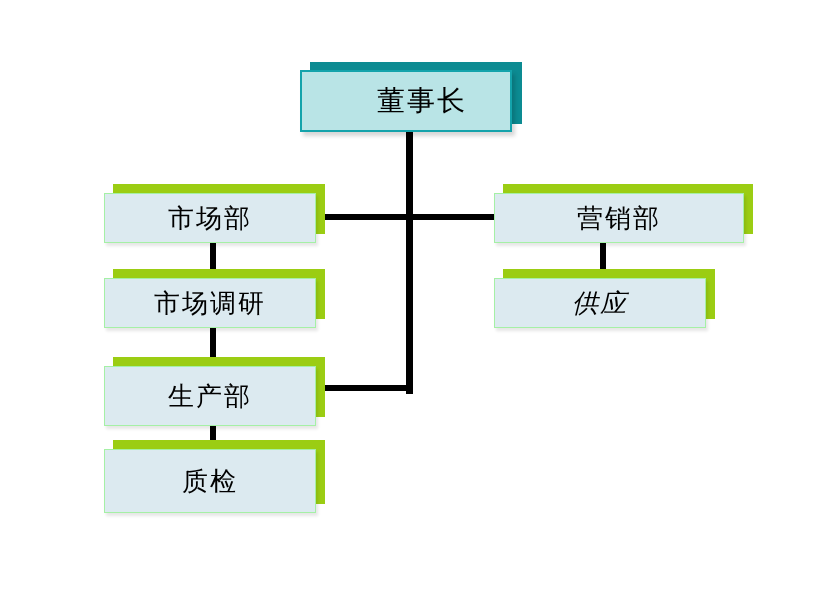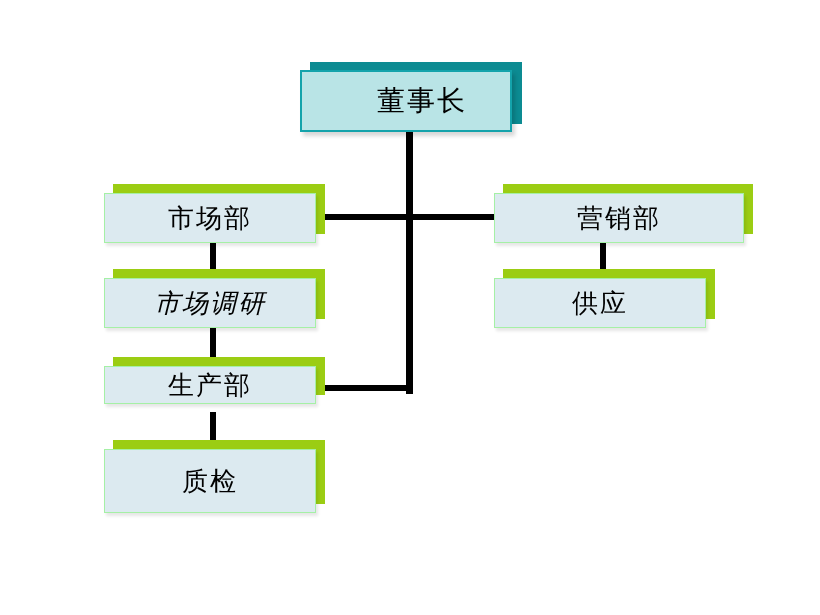--- a/index.html
+++ b/index.html
@@ -106,44 +106,44 @@
         <div class="face">
           <span class="label">董事长</span>
         </div>
       </div>
       <div class="node node-dept" style="left: 104px; top: 193px; width: 212px; height: 50px;">
         <div class="shadow"></div>
         <div class="face">
           <span class="label">市场部</span>
         </div>
       </div>
-      <div class="node node-dept" style="left: 104px; top: 278px; width: 212px; height: 50px; font-style: italic;">
+      <div class="node node-dept" style="left: 104px; top: 278px; width: 212px; height: 50px;">
         <div class="shadow"></div>
         <div class="face">
           <span class="label">市场调研</span>
         </div>
       </div>
-      <div class="node node-dept" style="left: 104px; top: 366px; width: 212px; height: 38px;">
+      <div class="node node-dept" style="left: 104px; top: 366px; width: 212px; height: 60px;">
         <div class="shadow"></div>
         <div class="face">
           <span class="label">生产部</span>
         </div>
       </div>
       <div class="node node-dept" style="left: 104px; top: 449px; width: 212px; height: 64px;">
         <div class="shadow"></div>
         <div class="face">
           <span class="label">质检</span>
         </div>
       </div>
       <div class="node node-dept" style="left: 494px; top: 193px; width: 250px; height: 50px;">
         <div class="shadow"></div>
         <div class="face">
           <span class="label">营销部</span>
         </div>
       </div>
-      <div class="node node-dept" style="left: 494px; top: 278px; width: 212px; height: 50px;">
+      <div class="node node-dept" style="left: 494px; top: 278px; width: 212px; height: 50px; font-style: italic;">
         <div class="shadow"></div>
         <div class="face">
           <span class="label">供应</span>
         </div>
       </div>
     </div>
 </div>
 
 </body></html>

